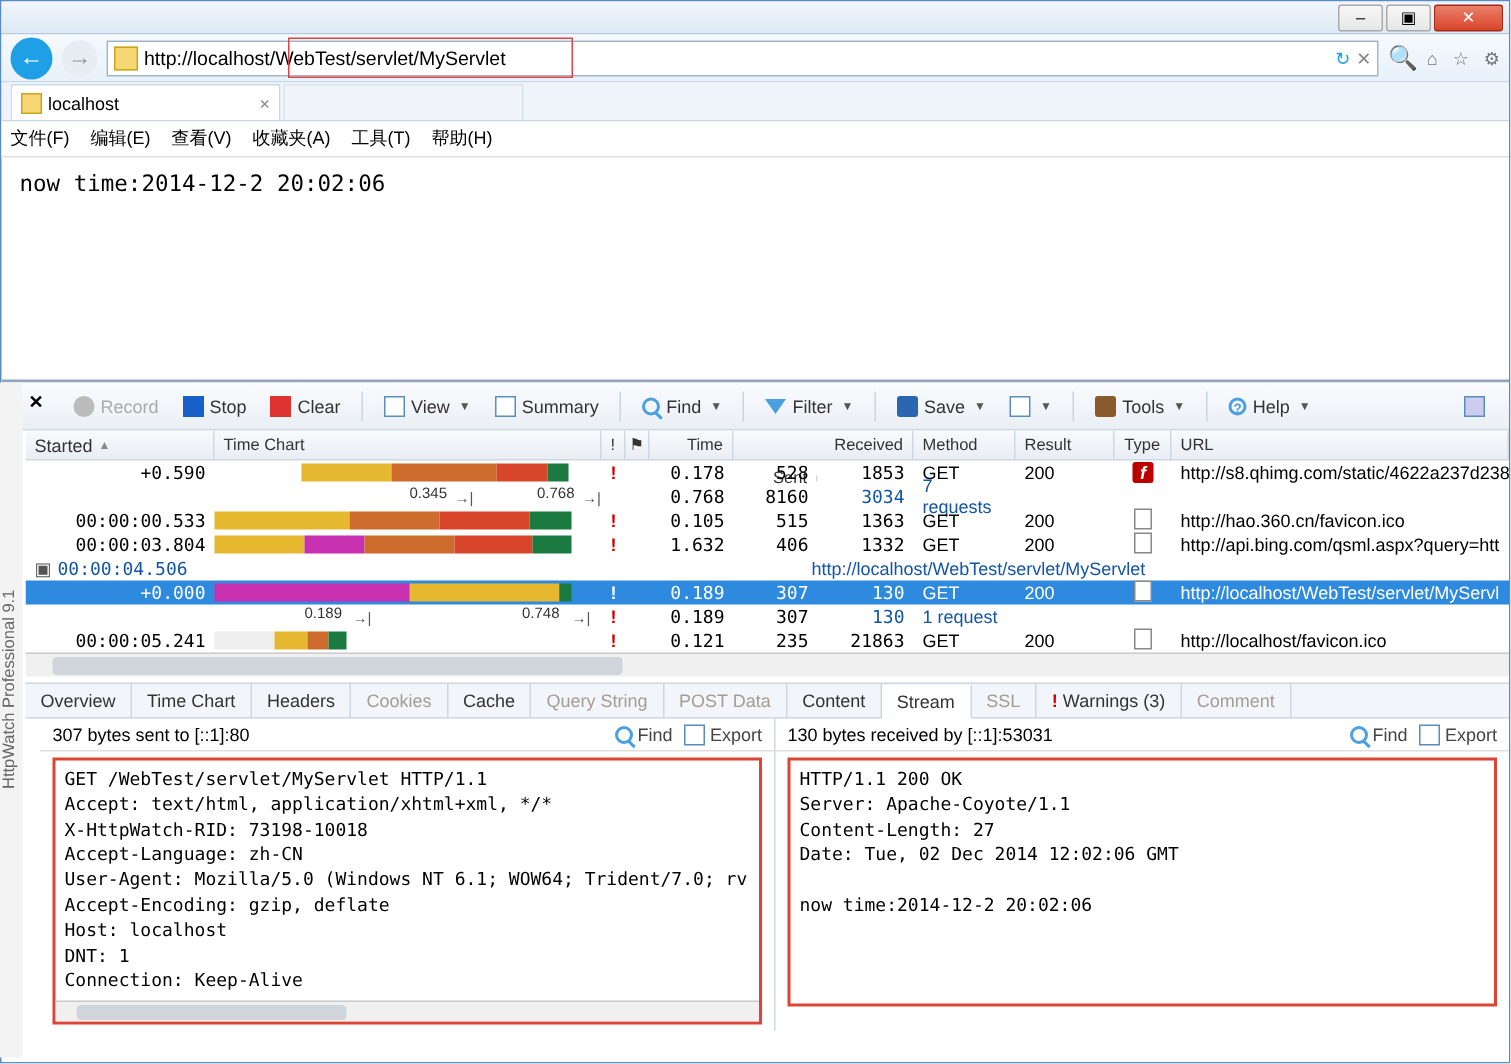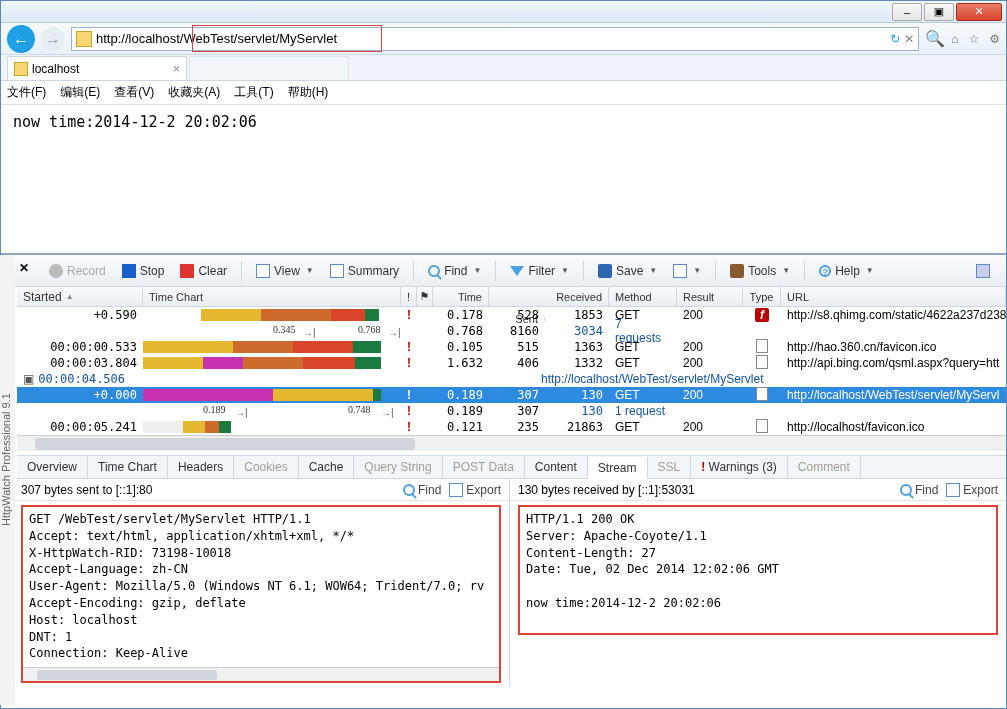--- a/index.html
+++ b/index.html
@@ -75,21 +75,21 @@
 .grow .c-w1 { width: 16px; text-align: center; color: #c00; font-weight: bold; }
 .grow .c-w2 { width: 16px; text-align: center; color: #888; }
 .grow .c-time { width: 56px; text-align: right; font-family: monospace; }
 .grow .c-sent { width: 56px; text-align: right; font-family: monospace; }
 .grow .c-recv { width: 64px; text-align: right; font-family: monospace; }
 .grow .c-meth { width: 68px; }
 .grow .c-res { width: 66px; }
 .grow .c-type { width: 38px; text-align: center; }
 .grow .c-url { flex: 1; white-space: nowrap; overflow: hidden; }
 .bar { position: absolute; height: 12px; top: 2px; }
-.lbl { position: absolute; top: 1px; font-size: 10px; color: #333; font-family: Liberation Serif, serif; }
+.lbl { position: absolute; top: 1px; font-size: 10px; color: #333; font-family: Liberation Sans, sans-serif; }
 .arr { position: absolute; top: 4px; font-size: 10px; color: #555; }
 .blue-row { background: #2e8ade; color: #fff; }
 .blue-row .c-w1 { color: #fff; }
 .group-row { color: #1355a5; }
 .group-row .c-url { color: #1355a5; }
 .icon-flash { width: 14px; height: 14px; display: inline-block; background: #b00; color: #fff; font-style: italic; font-weight: bold; text-align: center; line-height: 14px; border-radius: 2px; }
 .icon-doc { width: 12px; height: 14px; display: inline-block; border: 1px solid #888; background: #fff; }
 .hscroll { height: 16px; background: #f0f0f0; border-top: 1px solid #ccc; position: relative; }
 .hscroll .thumb { position: absolute; left: 18px; top: 2px; height: 12px; width: 380px; background: #cfd5da; border-radius: 3px; }
 
@@ -398,21 +398,21 @@
         <div class="dtab active-like">Cache</div>
         <div class="dtab">Query String</div>
         <div class="dtab">POST Data</div>
         <div class="dtab active-like">Content</div>
         <div class="dtab selected">Stream</div>
         <div class="dtab">SSL</div>
         <div class="dtab active-like"><span class="warn">!</span> Warnings (3)</div>
         <div class="dtab">Comment</div>
       </div>
 
-    <div class="stream-area" style="margin-left:12px">
+    <div class="stream-area" style="margin-left:26px">
       <div class="pane">
         <div class="pane-head">
           <span>307 bytes sent to [::1]:80</span>
           <span class="spacer"></span>
           <span class="pbtn">
               <span class="tb-icon find"></span>
               <span>Find</span>
             </span>
           <span class="pbtn">
               <span class="tb-icon page"></span>
@@ -440,21 +440,21 @@
           <span class="spacer"></span>
           <span class="pbtn">
               <span class="tb-icon find"></span>
               <span>Find</span>
             </span>
           <span class="pbtn">
               <span class="tb-icon page"></span>
               <span>Export</span>
             </span>
         </div>
-        <div class="stream-box right" style="flex:0 0 auto;height:130px">
+        <div class="stream-box right" style="flex:0 0 auto;height:166px">
           <pre style="white-space:pre;font-family:monospace">HTTP/1.1 200 OK
 Server: Apache-Coyote/1.1
 Content-Length: 27
 Date: Tue, 02 Dec 2014 12:02:06 GMT
 
 now time:2014-12-2 20:02:06</pre>
         </div>
       </div>
     </div>
 

